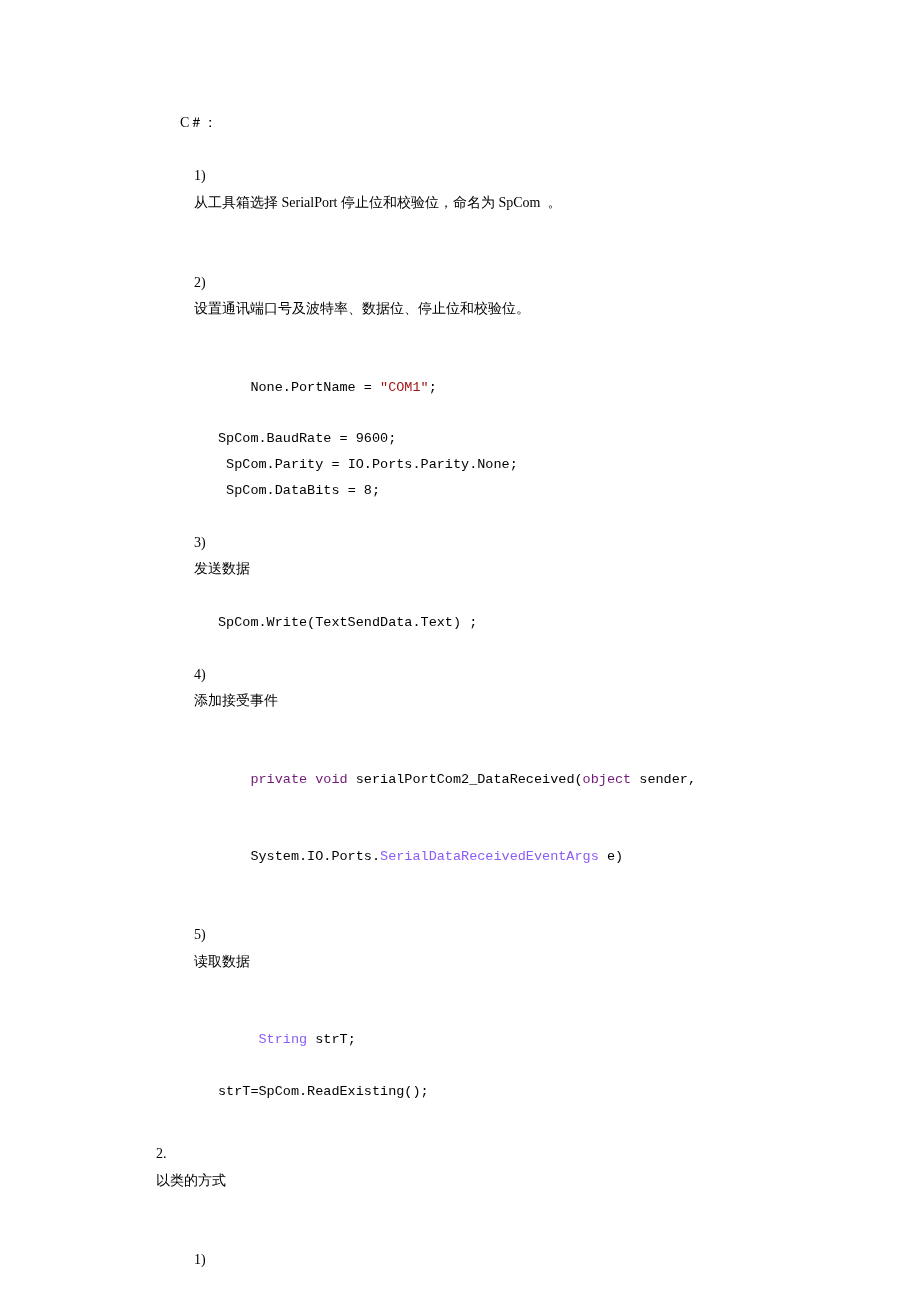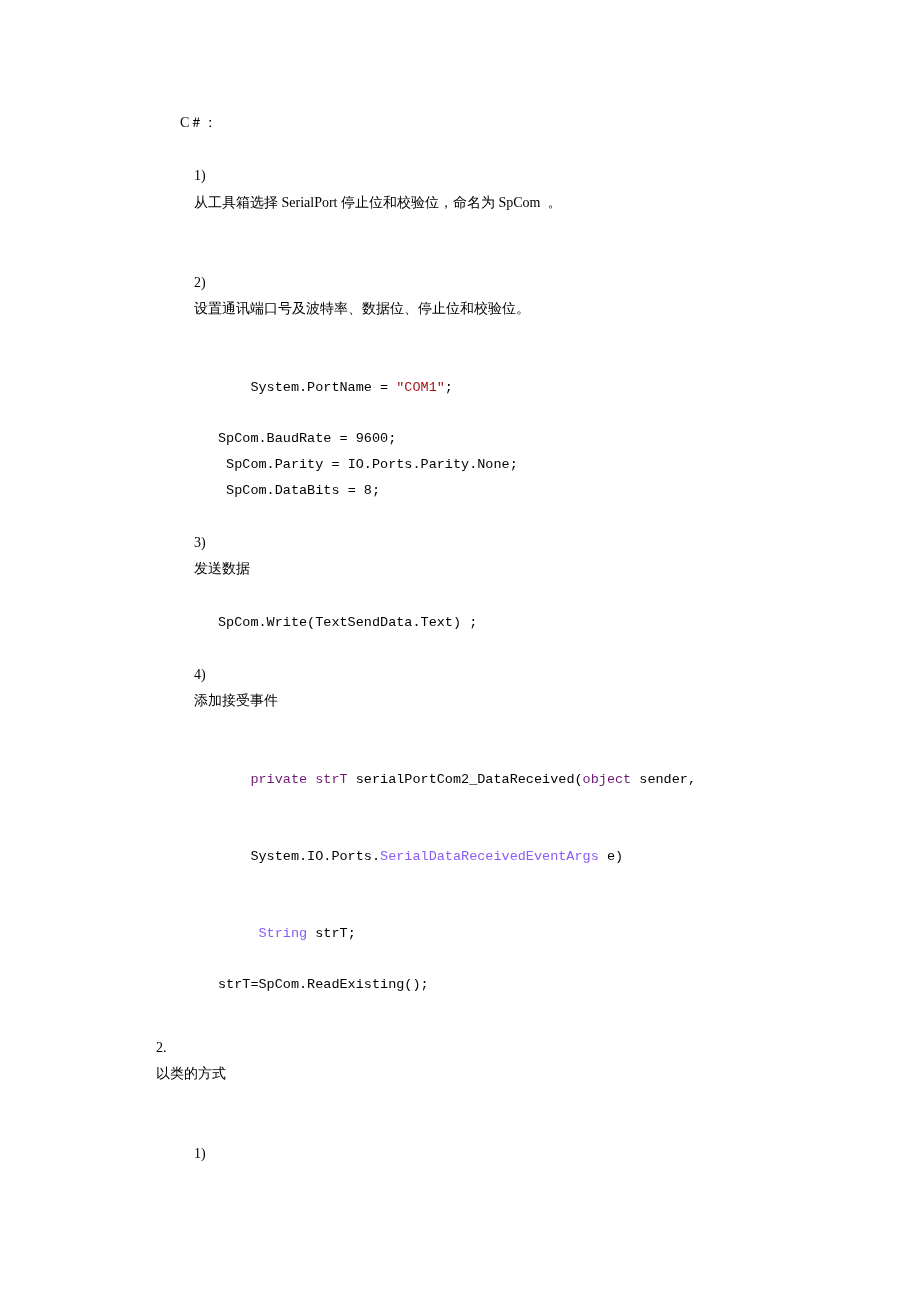--- a/index.html
+++ b/index.html
@@ -45,43 +45,47 @@
   <div class="line indent-1">
     <span class="ol-label">1)</span>
     <span>从工具箱选择 SerialPort 停止位和校验位，命名为 SpCom  。</span>
   </div>
 
   <div class="line indent-1">
     <span class="ol-label">2)</span>
     <span>设置通讯端口号及波特率、数据位、停止位和校验位。</span>
   </div>
   <div class="line indent-2 mono">
-    <span>System.PortName = </span><span class="kw-red">"COM1"</span><span>;</span>
+    <span>None.PortName = </span><span class="kw-red">"COM1"</span><span>;</span>
   </div>
   <div class="line indent-2 mono">SpCom.BaudRate = 9600;</div>
   <div class="line indent-2 mono"> SpCom.Parity = IO.Ports.Parity.None;</div>
   <div class="line indent-2 mono"> SpCom.DataBits = 8;</div>
 
   <div class="line indent-1">
     <span class="ol-label">3)</span>
     <span>发送数据</span>
   </div>
   <div class="line indent-2 mono">SpCom.Write(TextSendData.Text) ;</div>
 
   <div class="line indent-1">
     <span class="ol-label">4)</span>
     <span>添加接受事件</span>
   </div>
   <div class="line indent-2 mono">
-    <span class="kw-blue">private</span><span class="kw-blue"> strT</span><span> serialPortCom2_DataReceived(</span><span class="kw-blue">object</span><span> sender,</span>
+    <span class="kw-blue">private</span><span class="kw-blue"> void</span><span> serialPortCom2_DataReceived(</span><span class="kw-blue">object</span><span> sender,</span>
   </div>
   <div class="line indent-2 mono">
     <span>System.IO.Ports.</span><span class="kw-teal">SerialDataReceivedEventArgs</span><span> e)</span>
   </div>
 
+  <div class="line indent-1">
+    <span class="ol-label">5)</span>
+    <span>读取数据</span>
+  </div>
   <div class="line indent-2 mono">
     <span class="kw-teal"> String</span><span> strT;</span>
   </div>
   <div class="line indent-2 mono">strT=SpCom.ReadExisting();</div>
 
   <div class="line bold" style="margin-top:10px;margin-left:-18px;">
     <span class="sect-num">2.</span>
     <span>以类的方式</span>
   </div>
 

